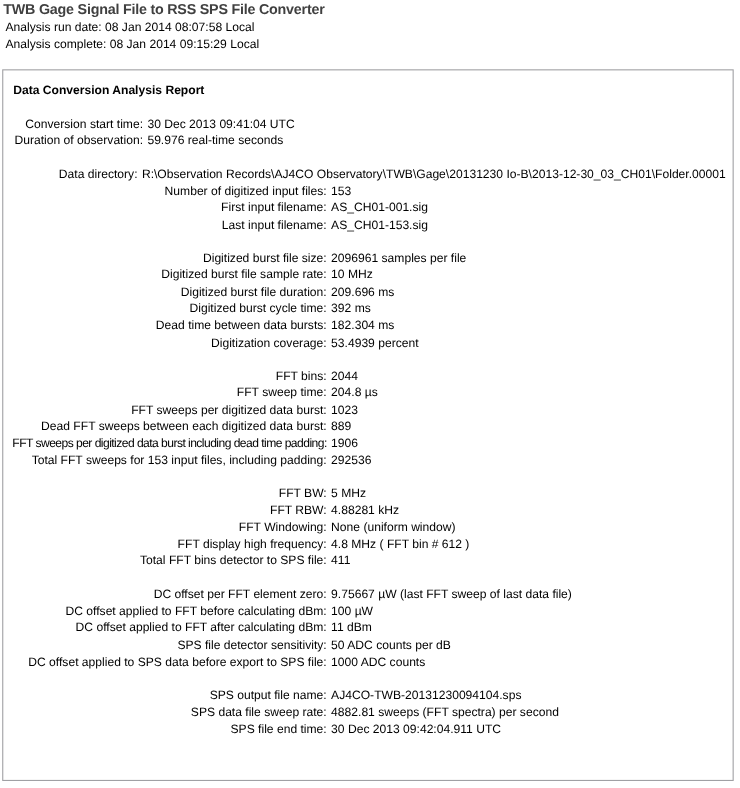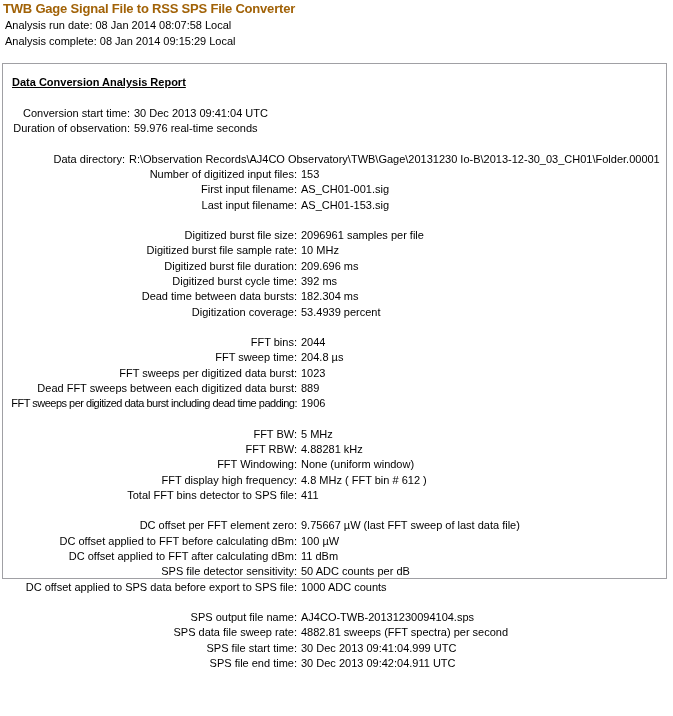--- a/index.html
+++ b/index.html
@@ -12,38 +12,37 @@
     color: #000000;
     font-family: "Liberation Sans", "DejaVu Sans", sans-serif;
     font-size: 11px;
   }
   .page-title {
     position: absolute;
     left: 3px;
     top: 1px;
     font-size: 13px;
     font-weight: bold;
-    color: #a16207;
+    color: #404040;
     letter-spacing: -0.2px;
     white-space: nowrap;
   }
   .meta { position: absolute; left: 5px; white-space: nowrap; }
   .meta.run  { top: 19px; }
   .meta.done { top: 35px; }
 
   .panel {
     position: absolute;
     left: 2px;
     top: 63px;
     width: 665px;
-    height: 516px;
+    height: 647px;
     border: 1px solid #a0a0a4;
     background: #ffffff;
     box-sizing: border-box;
-    text-decoration: underline;
   }
   .panel-heading {
     margin: 12px 0 0 9px;
     height: 15px;
     font-weight: bold;
     white-space: nowrap;
   }
   .group { margin-top: 15px; }
   .line { position: relative; height: 15.34px; }
   .lbl {
@@ -148,20 +147,24 @@
       <span class="val">1023</span>
     </div>
     <div class="line">
       <span class="lbl">Dead FFT sweeps between each digitized data burst:</span>
       <span class="val">889</span>
     </div>
     <div class="line">
       <span class="lbl tight">FFT sweeps per digitized data burst including dead time padding:</span>
       <span class="val">1906</span>
     </div>
+    <div class="line">
+      <span class="lbl">Total FFT sweeps for 153 input files, including padding:</span>
+      <span class="val">292536</span>
+    </div>
   </div>
 
   <div class="group">
     <div class="line">
       <span class="lbl">FFT BW:</span>
       <span class="val">5 MHz</span>
     </div>
     <div class="line">
       <span class="lbl">FFT RBW:</span>
       <span class="val">4.88281 kHz</span>
@@ -206,21 +209,17 @@
   <div class="group">
     <div class="line">
       <span class="lbl">SPS output file name:</span>
       <span class="val">AJ4CO-TWB-20131230094104.sps</span>
     </div>
     <div class="line">
       <span class="lbl">SPS data file sweep rate:</span>
       <span class="val">4882.81 sweeps (FFT spectra) per second</span>
     </div>
     <div class="line">
-      <span class="lbl">SPS file start time:</span>
-      <span class="val">30 Dec 2013 09:41:04.999 UTC</span>
-    </div>
-    <div class="line">
       <span class="lbl">SPS file end time:</span>
       <span class="val">30 Dec 2013 09:42:04.911 UTC</span>
     </div>
   </div>
 </div>
 
 </body></html>

